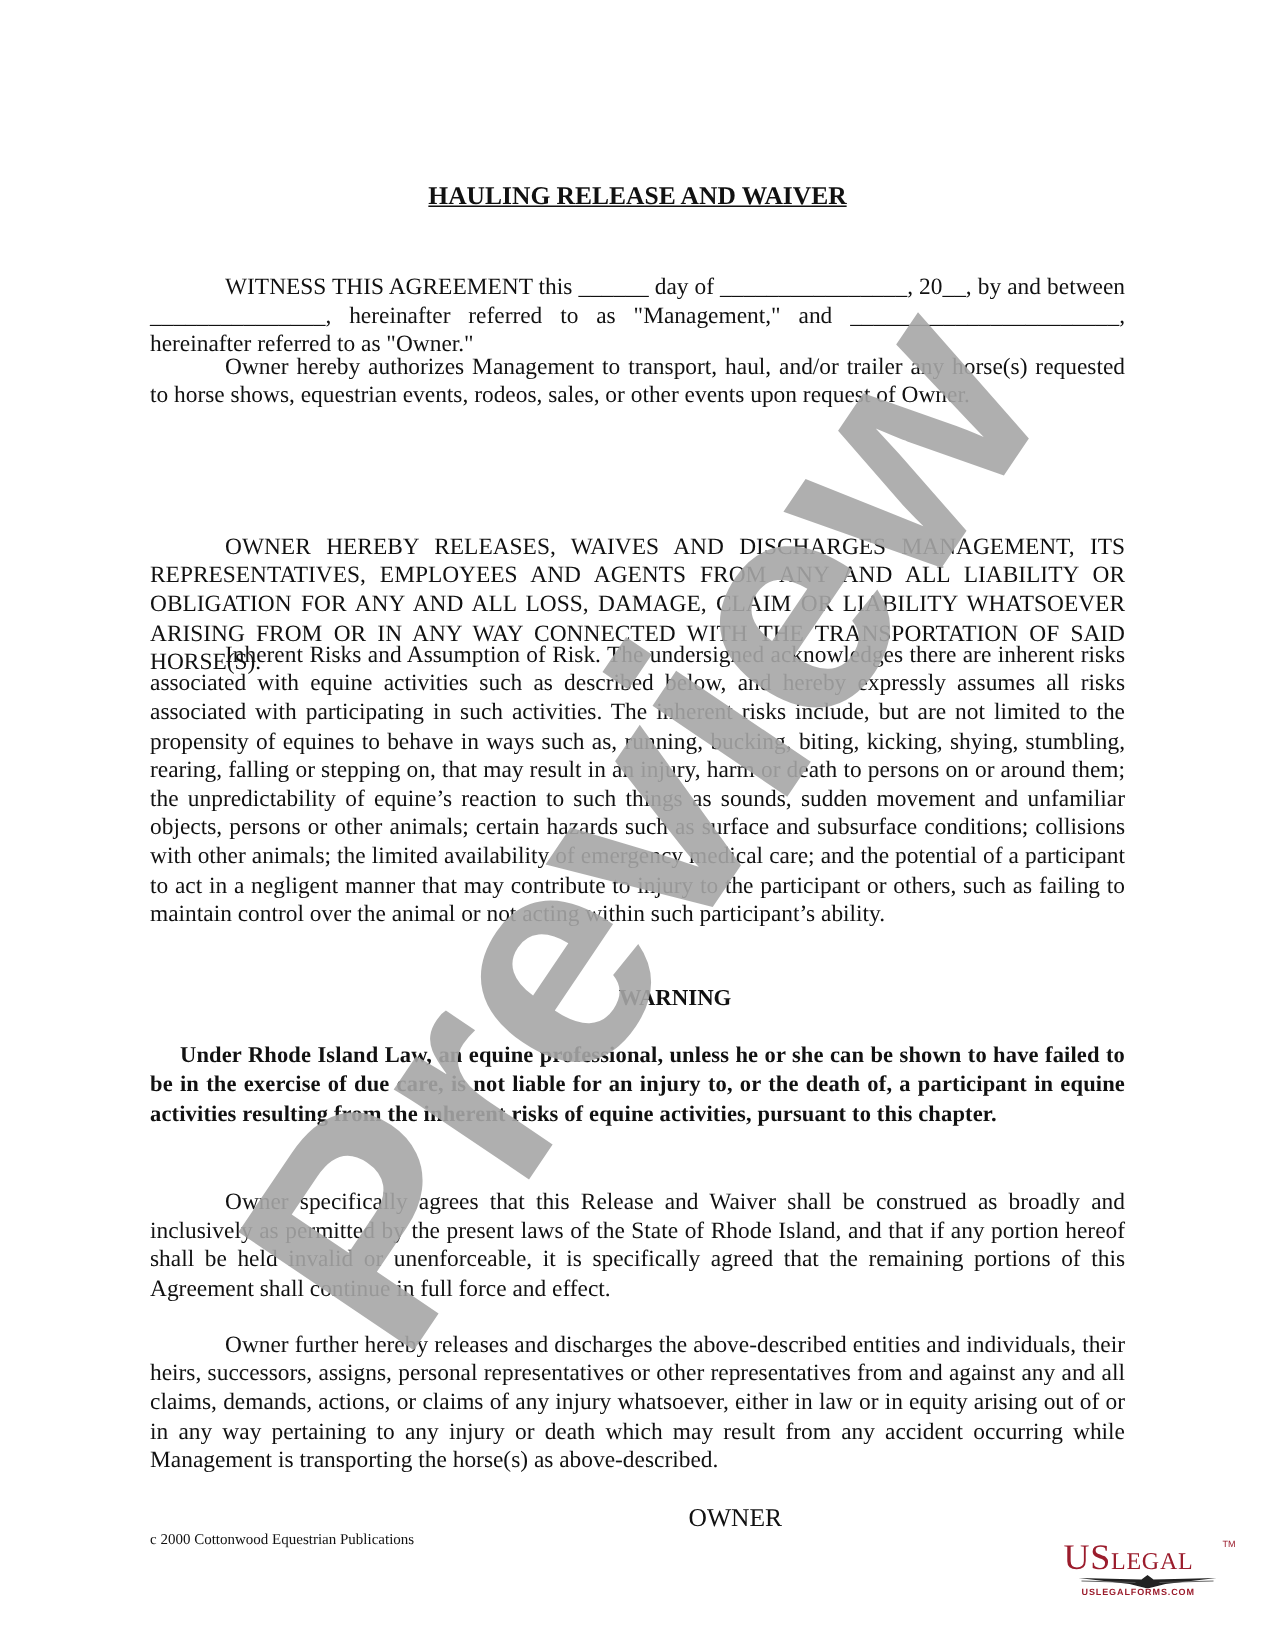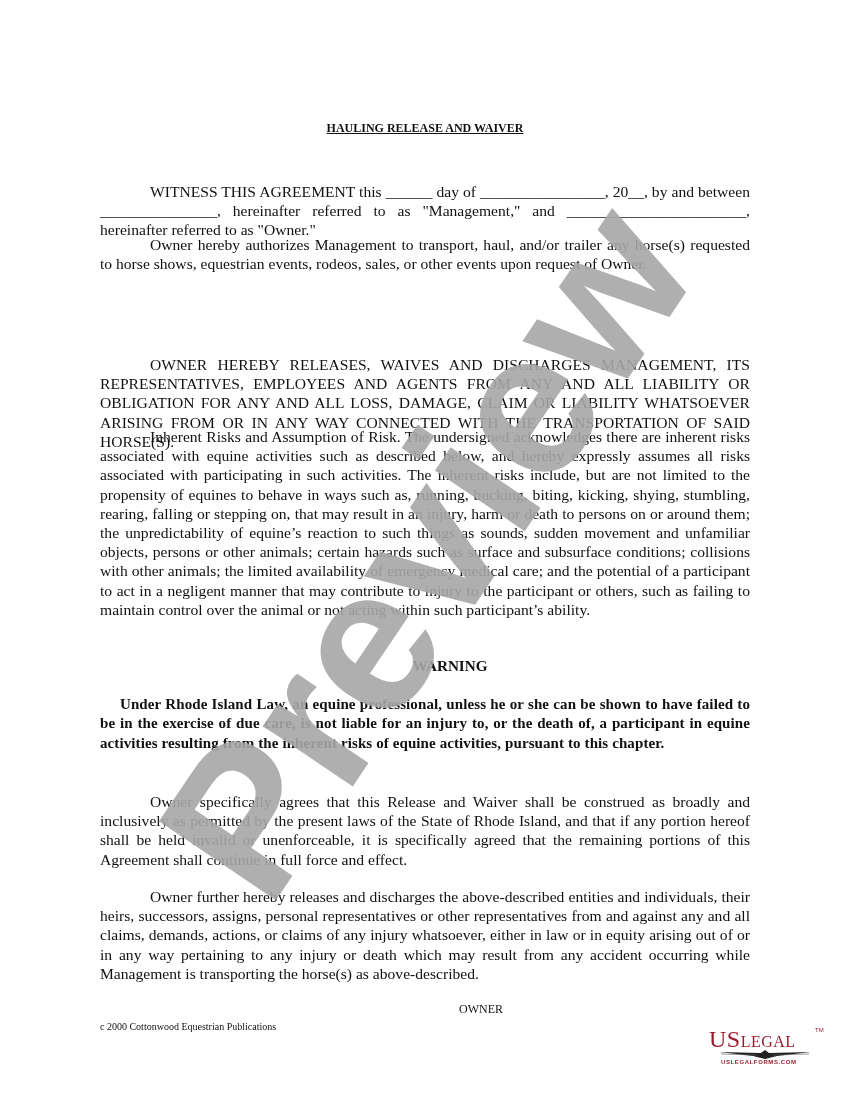--- a/index.html
+++ b/index.html
@@ -4,28 +4,28 @@
 <style>
   html, body { margin: 0; padding: 0; background: #ffffff; }
   body { width: 850px; height: 1100px; position: relative; overflow: hidden; }
   .page {
     position: absolute; left: 0; top: 0; width: 850px; height: 1100px;
     font-family: "Liberation Serif", serif; color: #111111;
   }
   .textcol { position: absolute; left: 100px; width: 650px; font-size: 15.6px; line-height: 19.2px; }
   .title {
     position: absolute; left: 0; width: 850px; top: 121px; text-align: center;
-    font-weight: bold; text-decoration: underline; font-size: 12px;
+    font-weight: bold; text-decoration: underline; font-size: 17px;
   }
   p { margin: 0; text-align: justify; text-align-last: left; }
   .indent { text-indent: 50px; }
   .caps { word-spacing: 1px; }
   .warn-title { position: absolute; left: 0; width: 900px; text-align: center; font-weight: bold; font-size: 15.2px; }
   .bold-para { font-weight: bold; font-size: 15px; line-height: 19.3px; letter-spacing: 0.1px; }
-  .owner-label { position: absolute; left: 459px; top: 1002px; font-size: 12px; }
+  .owner-label { position: absolute; left: 459px; top: 1002px; font-size: 17px; }
   .footer-copy { position: absolute; left: 100px; top: 1021px; font-size: 10px; }
   .watermark {
     position: absolute; left: 0; top: 0; width: 850px; height: 1100px; pointer-events: none;
   }
   .logo { position: absolute; left: 707px; top: 1027px; width: 116px; height: 42px; }
   .logo-text {
     position: absolute; left: 2px; top: 0; font-family: "Liberation Serif", serif;
     color: #9b1c2c; font-size: 24px; letter-spacing: 0.5px; line-height: 24px;
   }
   .logo-text .small { font-size: 16px; }

